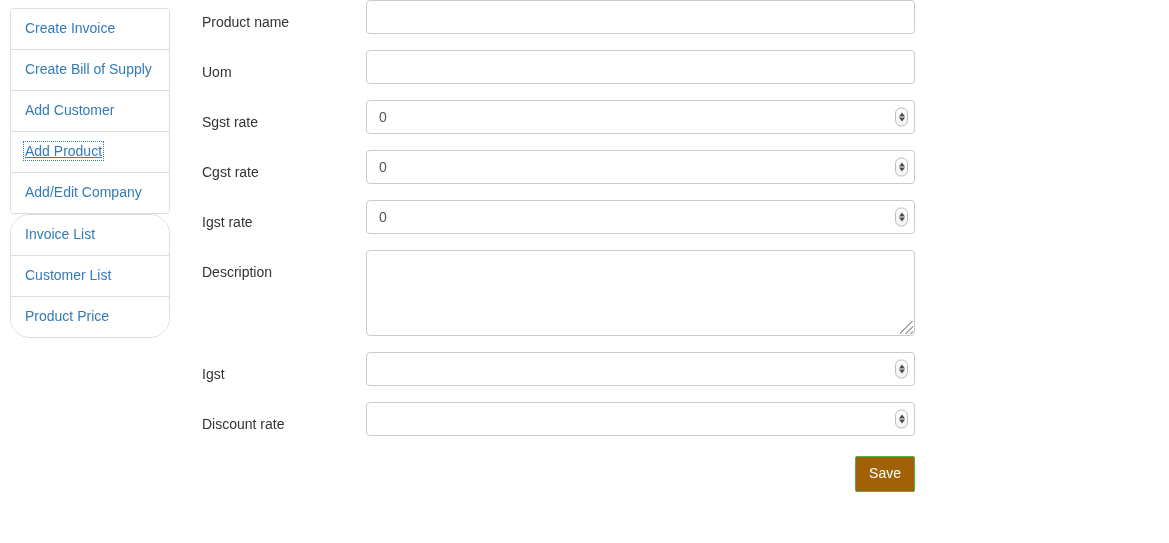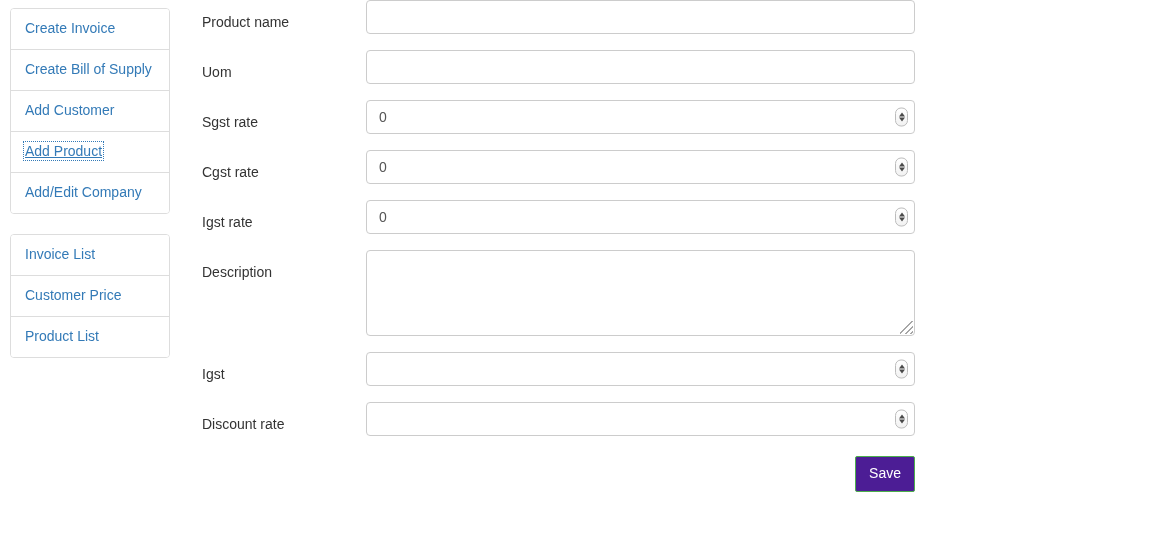--- a/index.html
+++ b/index.html
@@ -32,21 +32,21 @@
   }
 
   .nav-group {
     border: 1px solid #dddddd;
     border-radius: 4px;
     background: #ffffff;
     overflow: hidden;
   }
 
   .nav-group + .nav-group {
-    margin-top: 20px;
+    border-radius: 20px;
   }
 
   .nav-item {
     display: block;
     padding: 10px 14px;
     color: #337ab7;
     text-decoration: none;
     line-height: 1.42857;
     background: #ffffff;
     border-bottom: 1px solid #dddddd;
@@ -175,21 +175,21 @@
     margin-top: 20px;
   }
 
   .btn-save {
     display: inline-block;
     padding: 7px 13px;
     font-family: "Liberation Sans", sans-serif;
     font-size: 14px;
     line-height: 1.42857;
     color: #ffffff;
-    background-color: #4c1d95;
+    background-color: #a16207;
     border: 1px solid #4cae4c;
     border-radius: 2px;
     cursor: pointer;
     text-align: center;
   }
 </style>
 </head>
 <body>
 
 <div class="page">
@@ -197,22 +197,22 @@
   <nav class="sidebar">
       <div class="nav-group">
         <a class="nav-item" href="#"><span class="nav-link-text">Create Invoice</span></a>
         <a class="nav-item" href="#"><span class="nav-link-text">Create Bill of Supply</span></a>
         <a class="nav-item" href="#"><span class="nav-link-text">Add Customer</span></a>
         <a class="nav-item is-active" href="#"><span class="nav-link-text">Add Product</span></a>
         <a class="nav-item" href="#"><span class="nav-link-text">Add/Edit Company</span></a>
       </div>
       <div class="nav-group">
         <a class="nav-item" href="#"><span class="nav-link-text">Invoice List</span></a>
-        <a class="nav-item" href="#"><span class="nav-link-text">Customer Price</span></a>
-        <a class="nav-item" href="#"><span class="nav-link-text">Product List</span></a>
+        <a class="nav-item" href="#"><span class="nav-link-text">Customer List</span></a>
+        <a class="nav-item" href="#"><span class="nav-link-text">Product Price</span></a>
       </div>
     </nav>
 
   <form class="form">
     <div class="form-fields">
         <div class="form-row">
           <label class="form-label">Product name</label>
           <div class="form-control-wrap">
             <input type="text" class="form-control" placeholder="" style="">
           </div>

